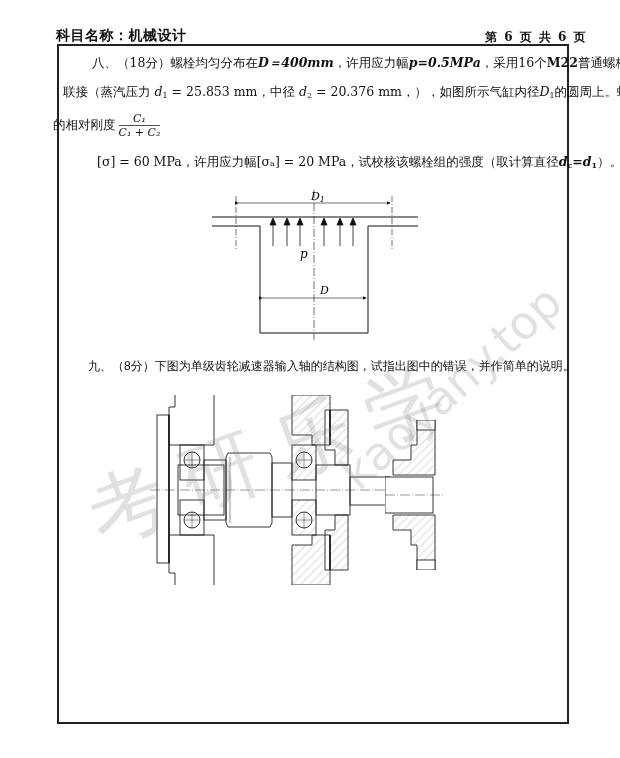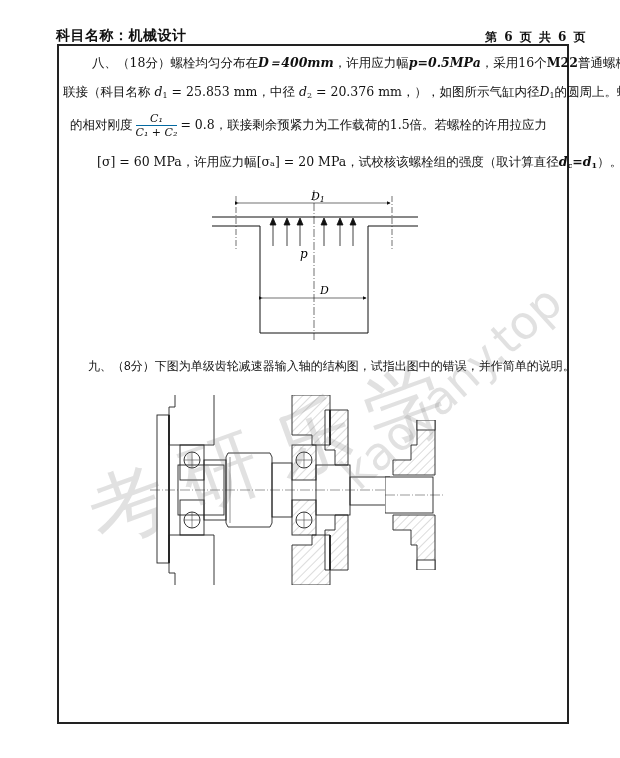--- a/index.html
+++ b/index.html
@@ -28,25 +28,25 @@
 <div class="hdr-left">科目名称：机械设计</div>
 <div class="hdr-right">第 6 页 共 6 页</div>
 
 <div class="frame"></div>
 
 <div class="para" style="left:92px; top:57px;">
   <span>八、（18分）</span><span>螺栓均匀分布在</span><span class="b i">D＝400mm</span><span>，许用应力幅</span><span class="b i">p=0.5MPa</span><span>，采用16个</span><span class="b">M22</span><span>普通螺栓</span>
 </div>
 
 <div class="para" style="left:63px; top:86px;">
-  <span>联接（科目名称 </span><span class="i">d</span><sub>1</sub><span> = 25.853 mm</span><span>，中径 </span><span class="i">d</span><sub>2</sub><span> = 20.376 mm</span><span>，），如图所示气缸内径</span><span class="i">D</span><sub>1</sub><span>的圆周上。螺栓</span>
+  <span>联接（蒸汽压力 </span><span class="i">d</span><sub>1</sub><span> = 25.853 mm</span><span>，中径 </span><span class="i">d</span><sub>2</sub><span> = 20.376 mm</span><span>，），如图所示气缸内径</span><span class="i">D</span><sub>1</sub><span>的圆周上。螺栓</span>
 </div>
 
-<div class="para" style="left:70px; top:113px;">
-  <span>的相对刚度</span><span class="frac i"><span class="num">C₁</span><span class="den">C₁ + C₂</span></span><span>= 0.8，联接剩余预紧力为工作载荷的1.5倍。若螺栓的许用拉应力</span>
+<div class="para" style="left:53px; top:113px;">
+  <span>的相对刚度</span><span class="frac i"><span class="num">C₁</span><span class="den">C₁ + C₂</span></span>
 </div>
 
 <div class="para" style="left:63px; top:156px;margin-left:34px;">
   <span>[σ] = 60 MPa</span><span>，许用应力幅</span><span>[σₐ] = 20 MPa</span><span>，试校核该螺栓组的强度（取计算直径</span><span class="b i">d</span><sub class="b">c</sub><span class="b">=</span><span class="b i">d</span><sub class="b">1</sub><span>）。</span>
 </div>
 
 <svg style="left:190px; top:180px;" width="260" height="160" viewBox="0 0 260 160">
   <defs>
     <marker id="ah" markerWidth="6" markerHeight="6" refX="5" refY="3" orient="auto">
       <path d="M0,0 L6,3 L0,6 z" fill="#111"></path>

